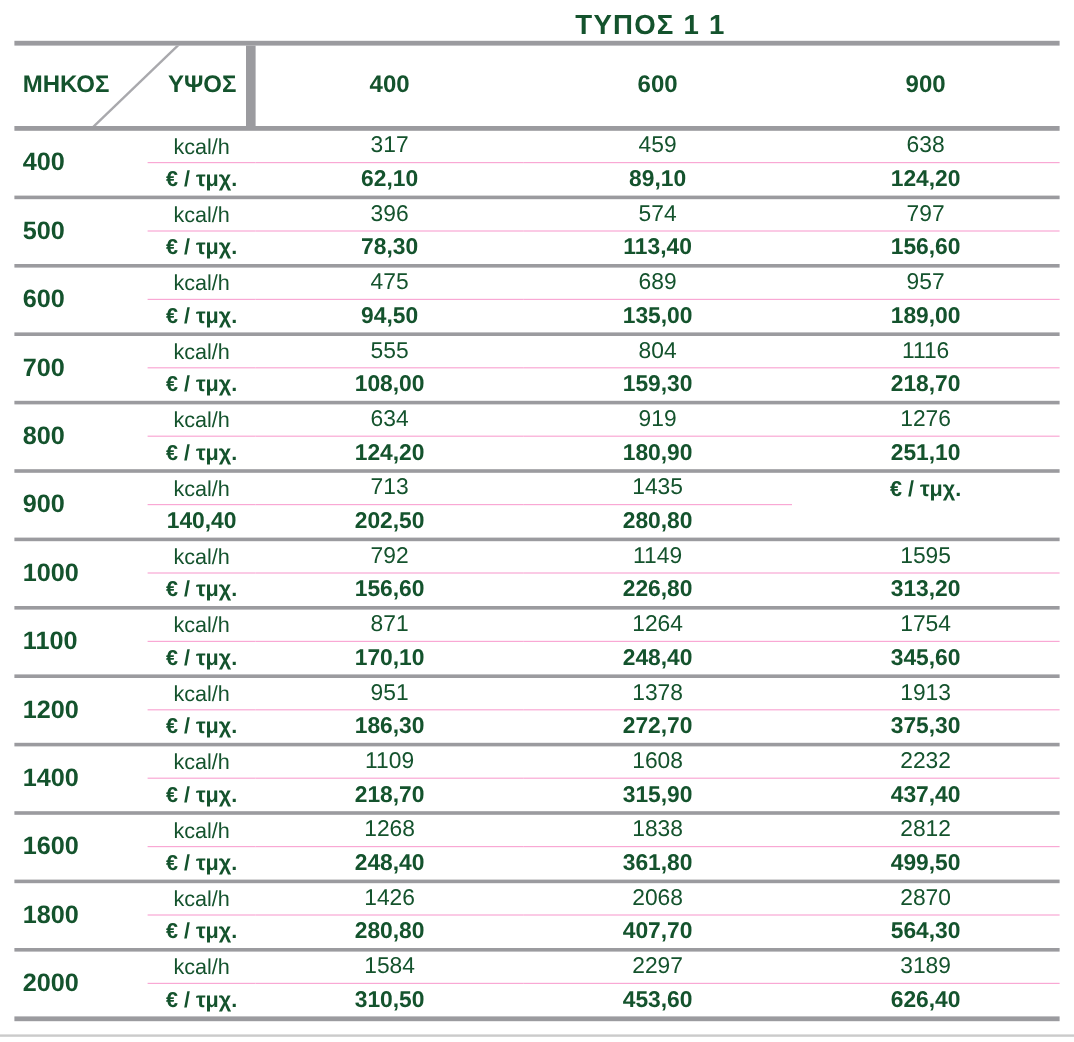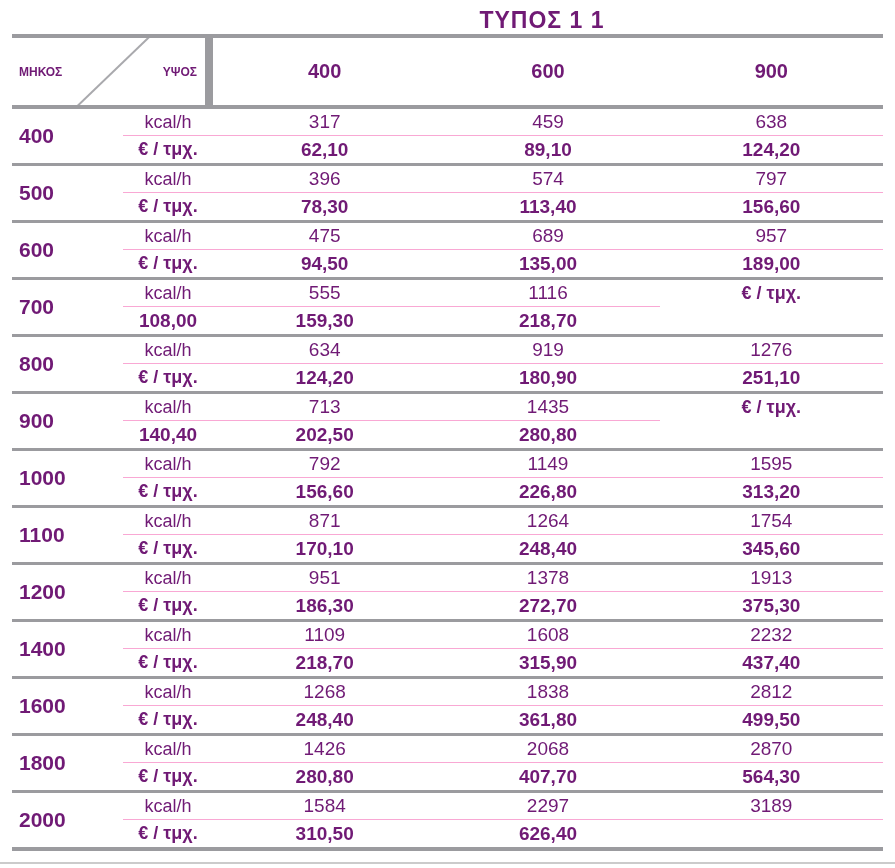--- a/index.html
+++ b/index.html
@@ -2,21 +2,21 @@
 <html><head>
 <meta charset="utf-8">
 <style>
   * { margin:0; padding:0; box-sizing:border-box; }
   body { background:#fff; }
   .page {
     width:895px; height:868px;
     position:relative;
     background:#ffffff;
     font-family:"Liberation Sans", sans-serif;
-    color:#701a75;
+    color:#14532d;
     overflow:hidden;
   }
   .title-row {
     padding:7px 12px 0 201px;
     text-align:center;
     height:34px;
   }
   .title-row span {
     font-weight:bold; font-size:23px; letter-spacing:1px;
   }
@@ -28,21 +28,21 @@
   .header {
     display:grid;
     grid-template-columns:193px 8px 1fr 1fr 1fr;
     height:71px;
     border-bottom:4px solid #9b9b9f;
   }
   .corner {
     position:relative; height:100%;
     display:flex; align-items:center; justify-content:space-between;
     padding:0 8px 0 7px;
-    font-weight:bold; font-size:12px;
+    font-weight:bold; font-size:20px;
   }
   .corner svg { position:absolute; left:0; top:0; width:100%; height:100%; }
   .vbar { background:#9b9b9f; height:100%; }
   .col-h {
     display:flex; align-items:center; justify-content:center;
     font-weight:bold; font-size:20px;
   }
   .group {
     display:grid;
     grid-template-columns:111px 90px 1fr 1fr 1fr;
@@ -123,20 +123,21 @@
           <div class="cell num sub-top">957</div>
           <div class="cell bold">€ / τμχ.</div>
           <div class="cell num bold">94,50</div>
           <div class="cell num bold">135,00</div>
           <div class="cell num bold">189,00</div>
         </div>
         <div class="group">
           <div class="g-len">700</div>
           <div class="cell sub-top">kcal/h</div>
           <div class="cell num sub-top">555</div>
+          <div class="cell num sub-top">804</div>
           <div class="cell num sub-top">1116</div>
           <div class="cell bold">€ / τμχ.</div>
           <div class="cell num bold">108,00</div>
           <div class="cell num bold">159,30</div>
           <div class="cell num bold">218,70</div>
         </div>
         <div class="group">
           <div class="g-len">800</div>
           <div class="cell sub-top">kcal/h</div>
           <div class="cell num sub-top">634</div>
@@ -224,20 +225,21 @@
           <div class="cell num bold">564,30</div>
         </div>
         <div class="group">
           <div class="g-len">2000</div>
           <div class="cell sub-top">kcal/h</div>
           <div class="cell num sub-top">1584</div>
           <div class="cell num sub-top">2297</div>
           <div class="cell num sub-top">3189</div>
           <div class="cell bold">€ / τμχ.</div>
           <div class="cell num bold">310,50</div>
+          <div class="cell num bold">453,60</div>
           <div class="cell num bold">626,40</div>
         </div>
       </div>
 
   </div>
 
   <div class="footer-line"></div>
 
 </div>
 

